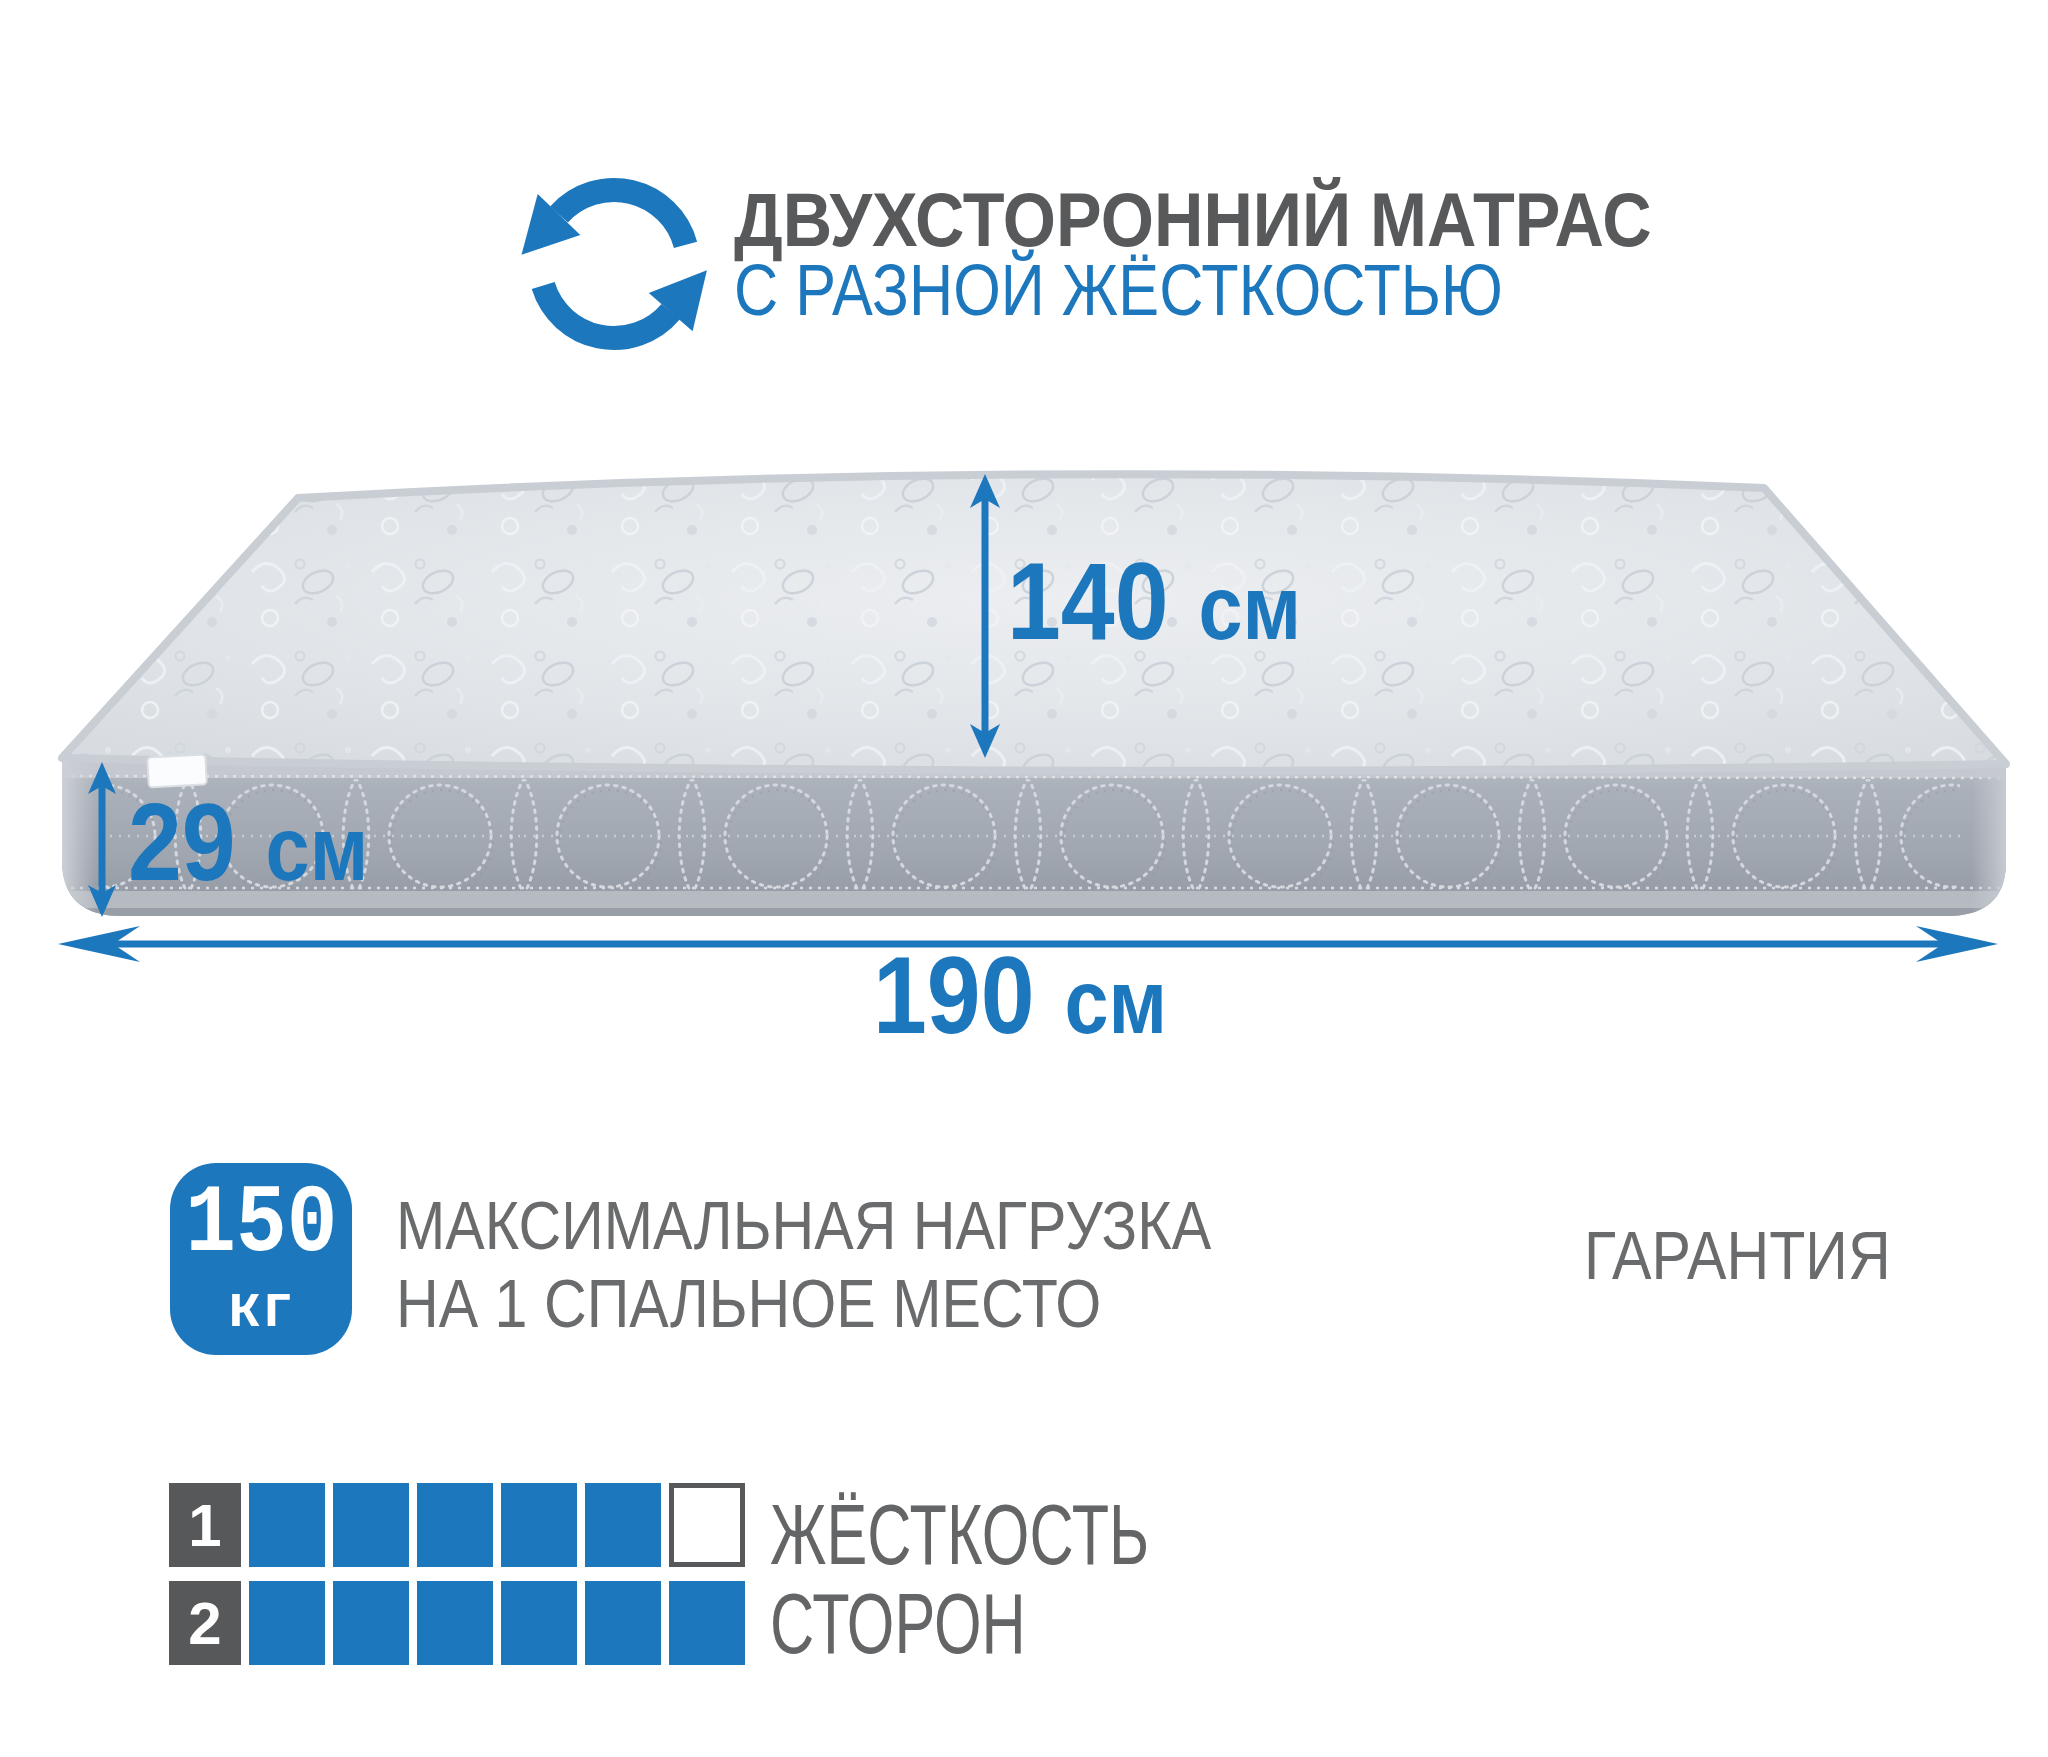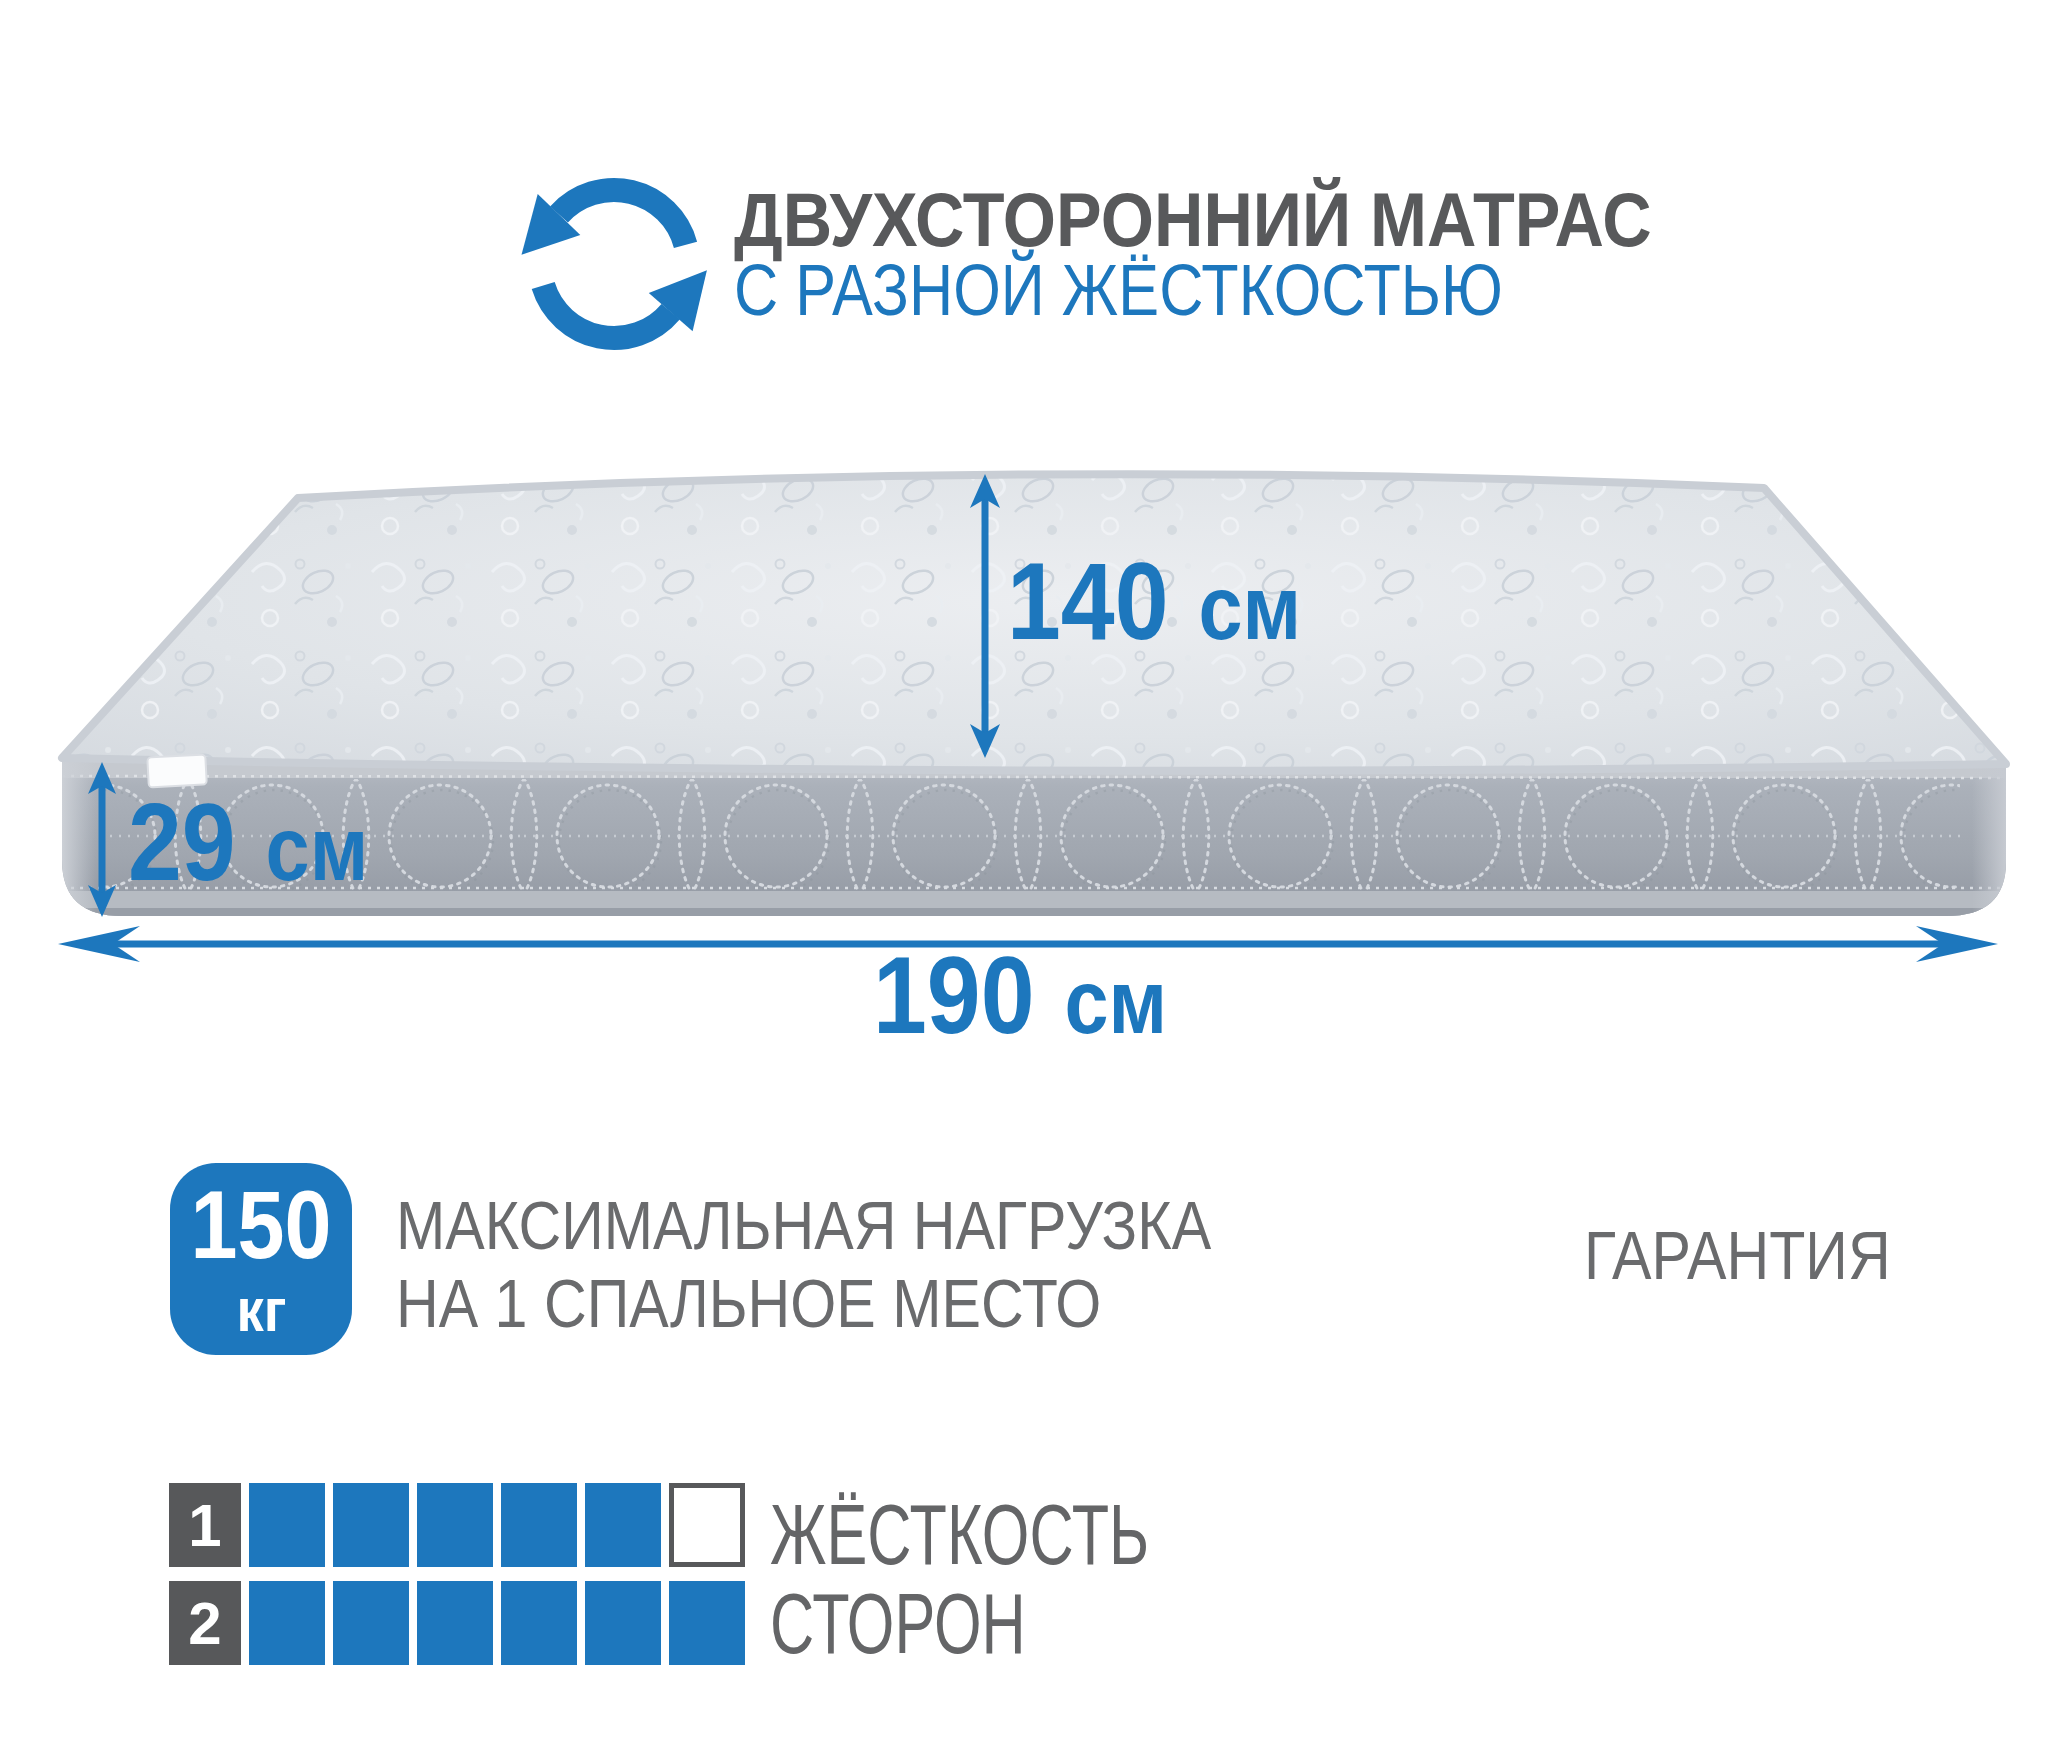--- a/index.html
+++ b/index.html
@@ -14,21 +14,21 @@
          transform:scaleX(.90);transform-origin:0 0;letter-spacing:0px;}
   .subtitle{font-size:72px;font-weight:400;color:var(--accent);line-height:1;white-space:nowrap;
          transform:scaleX(.85);transform-origin:0 0;}
   
   .dim-label{display:flex;align-items:baseline;gap:34px;color:var(--accent);font-weight:700;
          transform:scaleX(.88);transform-origin:0 0;white-space:nowrap;}
   .dim-num{font-size:110px;line-height:1;}
   .dim-unit{font-size:90px;line-height:1;}
   
   .badge{width:182px;height:192px;background:var(--accent);border-radius:46px;color:#fff;
-         display:flex;flex-direction:column;align-items:center;justify-content:center;}
+         display:flex;flex-direction:column;align-items:center;justify-content:center;font-family:Liberation Mono, monospace;}
   .badge-value{font-size:96px;font-weight:700;line-height:1;transform:scaleX(.88);}
   .badge-unit{font-size:62px;font-weight:700;line-height:1;margin-top:6px;transform:scaleX(.88);}
   .feature-text{color:var(--gray-text);font-size:68px;font-weight:400;line-height:78px;
          transform:scaleX(.87);transform-origin:0 0;white-space:nowrap;}
   
   .firm-text{color:#646567;font-size:85px;font-weight:400;line-height:89px;
          transform:scaleX(.72);transform-origin:0 0;white-space:nowrap;}
   .f-row{display:flex;gap:8px;margin-bottom:14px;}
   .f-label{width:72px;height:84px;background:#57585a;color:#fff;font-size:60px;font-weight:700;
          display:flex;align-items:center;justify-content:center;}

